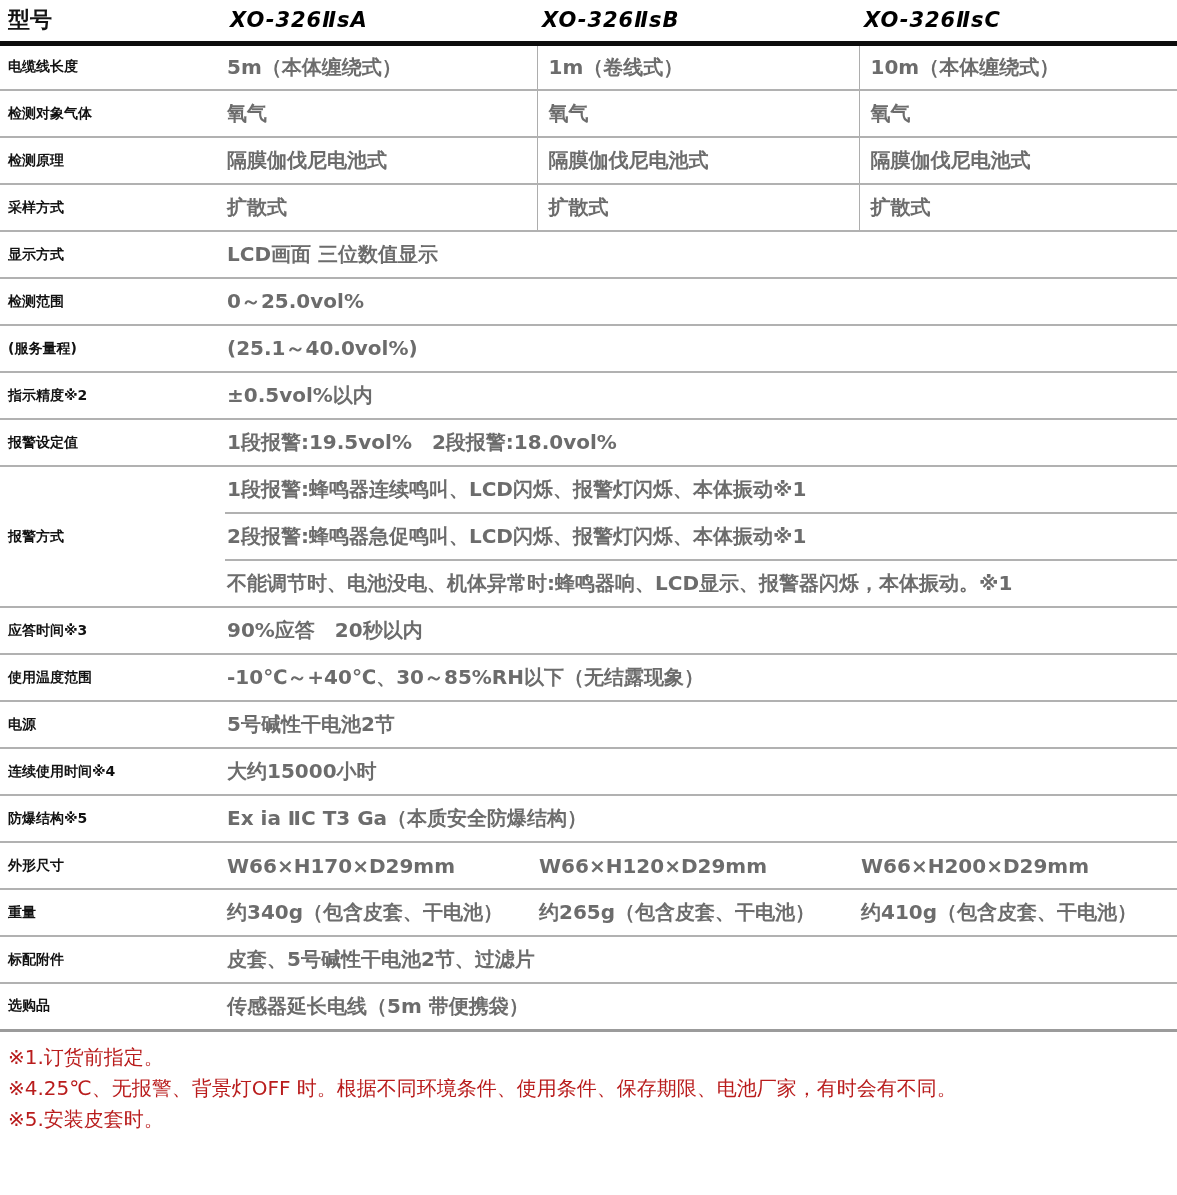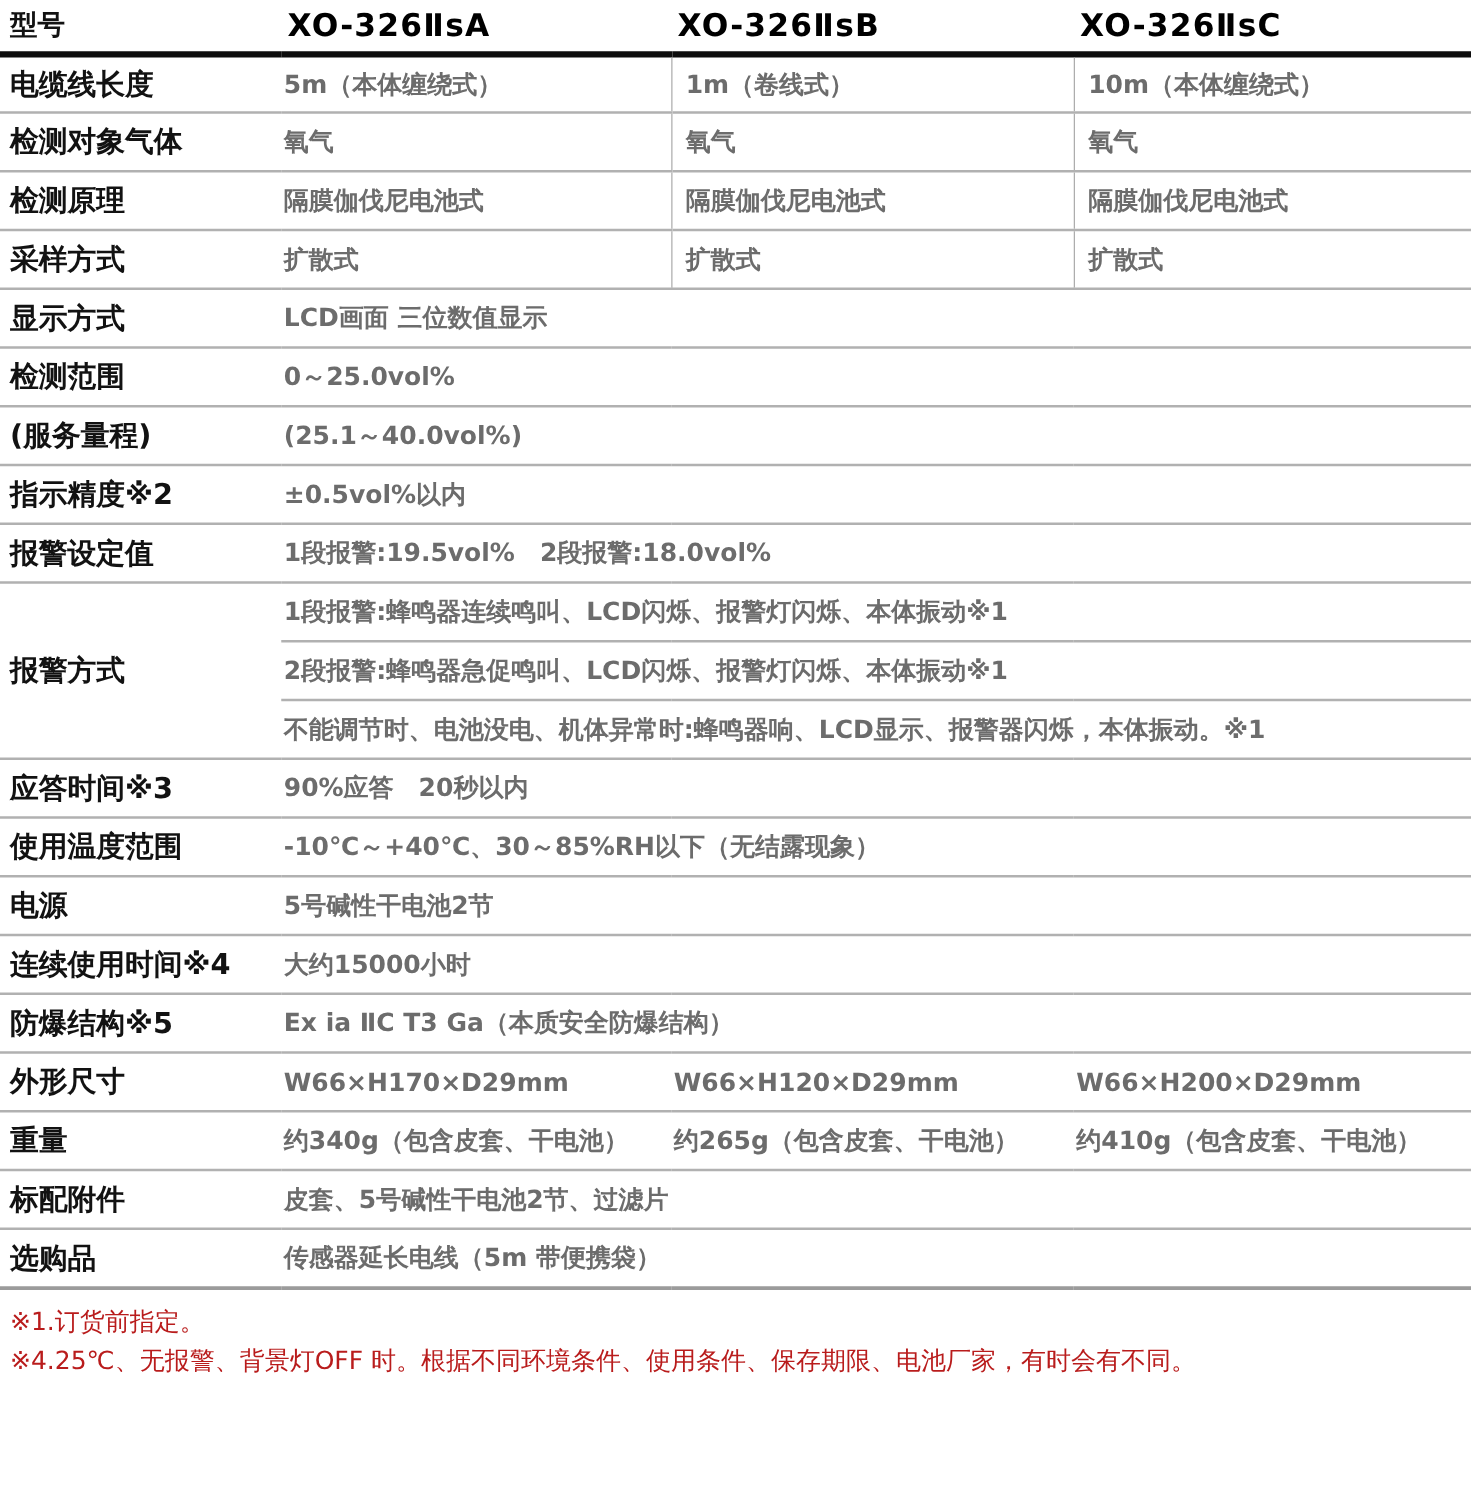--- a/index.html
+++ b/index.html
@@ -8,23 +8,23 @@
   col.c-label{width:225px;}
   col.c-a{width:312px;}
   col.c-b{width:322px;}
   col.c-c{width:318px;}
   tr{height:47px;}
   tr.head{height:43px;margin-top:12px;}
   th,td{vertical-align:middle;text-align:left;padding:0;white-space:nowrap;overflow:hidden;}
   tr.head th{border-bottom:5px solid #0d0d0d;}
   tr:not(.head) th, tr:not(.head) td{border-top:2px solid #b1b1b1;}
   tr.last th, tr.last td{border-bottom:3px solid #9b9b9b;margin-top:46px;}
-  .lbl{font-weight:700;color:#121212;font-size:23px;padding-left:8px;}
+  .lbl{font-weight:700;color:#121212;font-size:14px;padding-left:8px;}
   tr.head .lbl{font-size:22px;}
-  .model{font-weight:700;color:#000000;font-size:25px;padding-left:5px;letter-spacing:1px;}
+  .model{font-weight:700;color:#000000;font-size:21px;padding-left:5px;letter-spacing:1px;font-style:italic;}
   td.val{color:#6c6c6c;font-size:20px;padding-left:2px;padding-right:4px;font-weight:700;}
   td.vline{border-left:1px solid #adadad;padding-left:11px;}
   .notes{margin:10px 0 0 8px;}
   .notes .note{color:#b91c1c;font-size:20px;line-height:31px;white-space:nowrap;}
 </style>
 </head>
 <body>
 
 <table class="spec">
   <colgroup>
@@ -153,13 +153,14 @@
   <tr class="last">
     <th class="lbl">选购品</th>
     <td class="val" colspan="3">传感器延长电线（5m 带便携袋）</td>
   </tr>
 </tbody>
   </table>
 
 <div class="notes">
   <div class="note">※1.订货前指定。</div>
   <div class="note">※4.25℃、无报警、背景灯OFF 时。根据不同环境条件、使用条件、保存期限、电池厂家，有时会有不同。</div>
+  <div class="note">※5.安装皮套时。</div>
 </div>
 
 </body></html>

